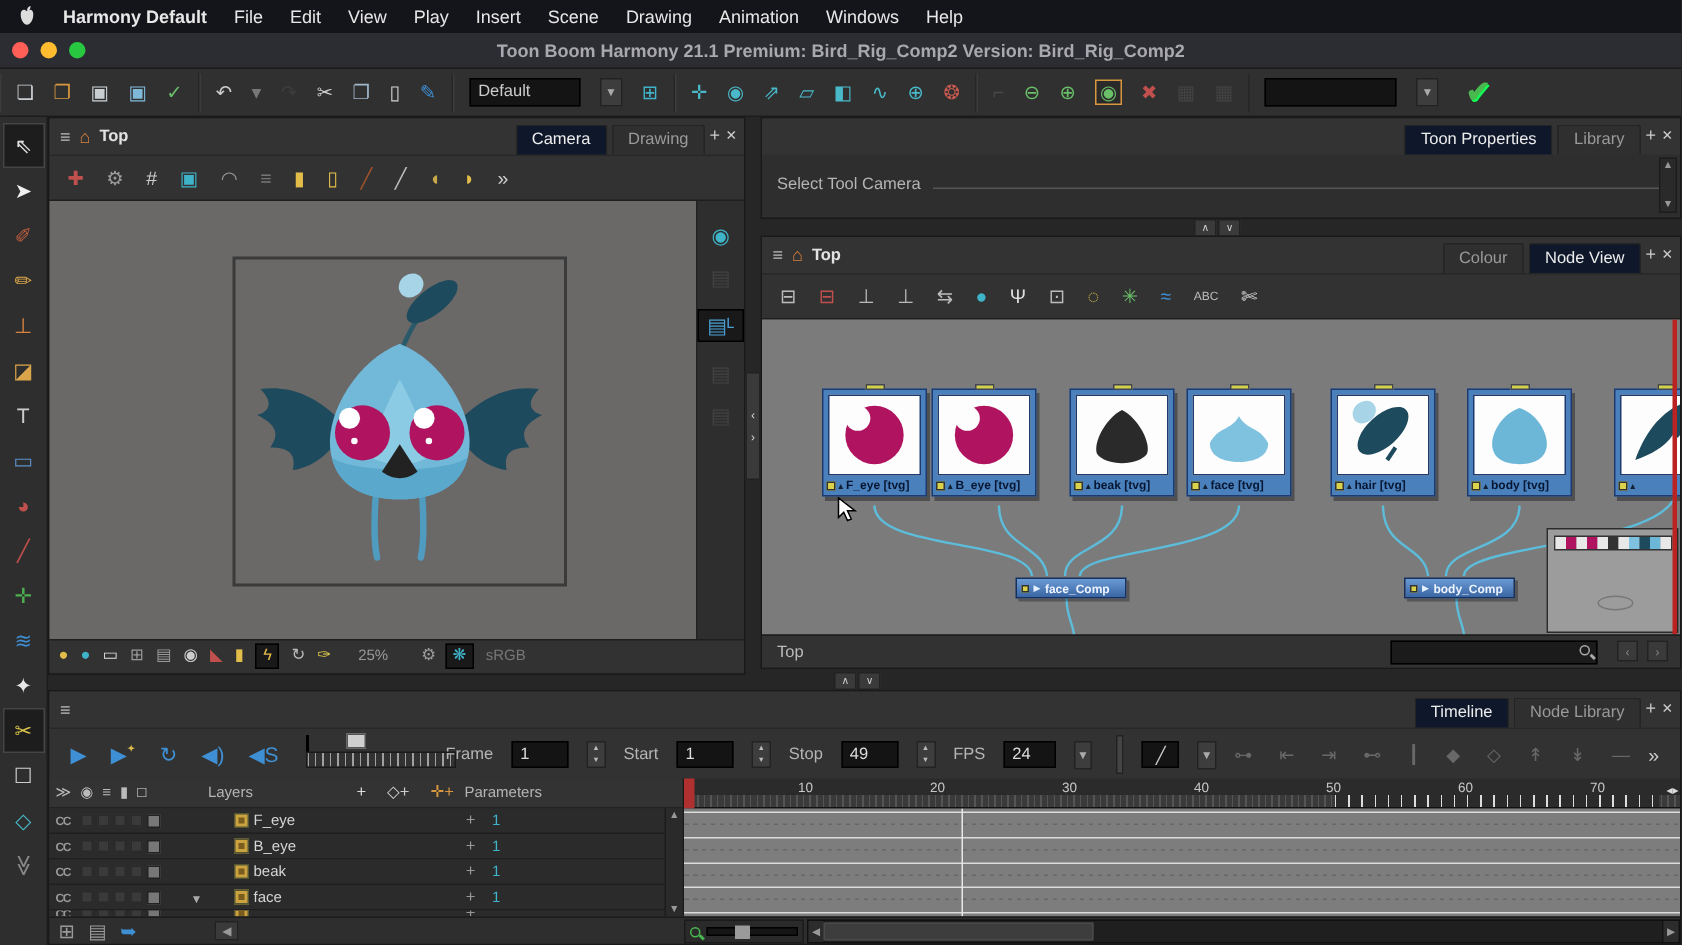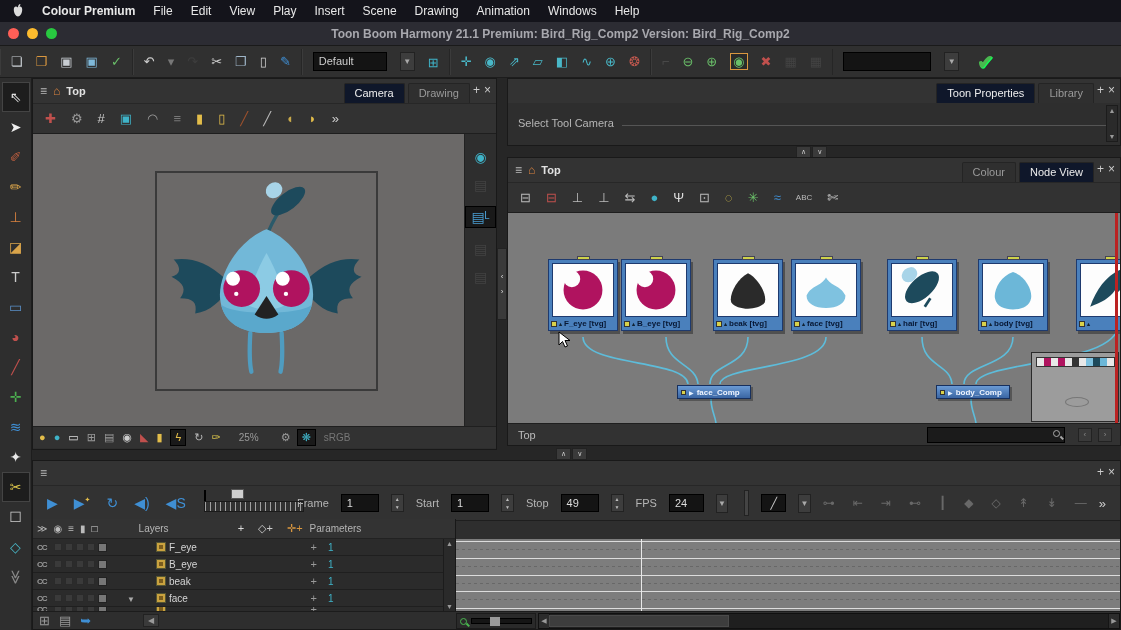--- a/index.html
+++ b/index.html
@@ -127,21 +127,21 @@
   .harrow.right{position:absolute;right:0;border-left:1px solid #151515;border-right:none}
   .cursor-svg{position:absolute;pointer-events:none}
 </style>
 </head>
 <body>
 
 <div id="menubar">
   <svg width="12" height="14" viewBox="0 0 12 14">
       <path d="M6 3.5 C4 1.5,1.8 2.5,1.8 5.5 C1.8 9.5,4 12.5,6 12.5 C8 12.5,10.2 9.5,10.2 5.5 C10.2 2.5,8 1.5,6 3.5 Z M6 3.2 C6 1.2,7 .2,8.4 0 C8.4 2,7.4 3,6 3.2" fill="#ddd"></path>
     </svg>
-  <span class="mitem app-name">Colour Premium</span>
+  <span class="mitem app-name">Harmony Default</span>
   <span id="menu-items" style="display:flex;gap:18px">
       <span class="mitem">File</span>
       <span class="mitem">Edit</span>
       <span class="mitem">View</span>
       <span class="mitem">Play</span>
       <span class="mitem">Insert</span>
       <span class="mitem">Scene</span>
       <span class="mitem">Drawing</span>
       <span class="mitem">Animation</span>
       <span class="mitem">Windows</span>
@@ -529,20 +529,24 @@
 </div>
 
 <div class="collapse-pair" style="left:556px;top:448px">
   <span>∧</span>
   <span>∨</span>
 </div>
 
 <div class="panel" id="tl-panel" style="left:32px;top:460px;width:1089px;height:170px">
   <div class="phead">
     <span class="menu-glyph">≡</span>
+    <span class="tabs" id="tl-tabs">
+        <span class="tab active">Timeline</span>
+        <span class="tab">Node Library</span>
+      </span>
     <span class="pbtns">
       <span>+</span>
       <span>×</span>
     </span>
   </div>
   <div id="tl-playbar">
     <span id="pb-icons" style="display:flex;gap:16px;align-items:center">
         <span class="ticon" style="color: rgb(63, 143, 212);">▶</span>
         <span class="ticon" style="color: rgb(63, 143, 212);">▶<span style="color: rgb(227, 189, 74); font-size: 7px; vertical-align: top;">✦</span></span>
         <span class="ticon" style="color: rgb(63, 143, 212);">↻</span>
@@ -672,20 +676,35 @@
           <span class="lplus">+</span>
           <span class="lparam"></span>
         </div>
       </div>
     <div id="lay-scroll">
       <span>▲</span>
       <span>▼</span>
     </div>
   </div>
 
+  <div id="tl-ruler">
+    <div id="ruler-ticks"></div>
+    <div id="ruler-end"></div>
+    <div id="rnum-holder">
+        <span class="rnum" style="left: 76px;">10</span>
+        <span class="rnum" style="left: 164px;">20</span>
+        <span class="rnum" style="left: 252px;">30</span>
+        <span class="rnum" style="left: 340px;">40</span>
+        <span class="rnum" style="left: 428px;">50</span>
+        <span class="rnum" style="left: 516px;">60</span>
+        <span class="rnum" style="left: 604px;">70</span>
+      </div>
+    <div id="playhead"></div>
+    <span id="ruler-markers">◂▸</span>
+  </div>
   <div id="tl-tracks">
     <div class="trline" style="top:2px"></div>
     <div class="trline" style="top:19px"></div>
     <div class="trline" style="top:36px"></div>
     <div class="trline" style="top:52px"></div>
     <div class="trline" style="top:69px"></div>
     <div class="trdash" style="top:10px"></div>
     <div class="trdash" style="top:27px"></div>
     <div class="trdash" style="top:44px"></div>
     <div class="trdash" style="top:60px"></div>

